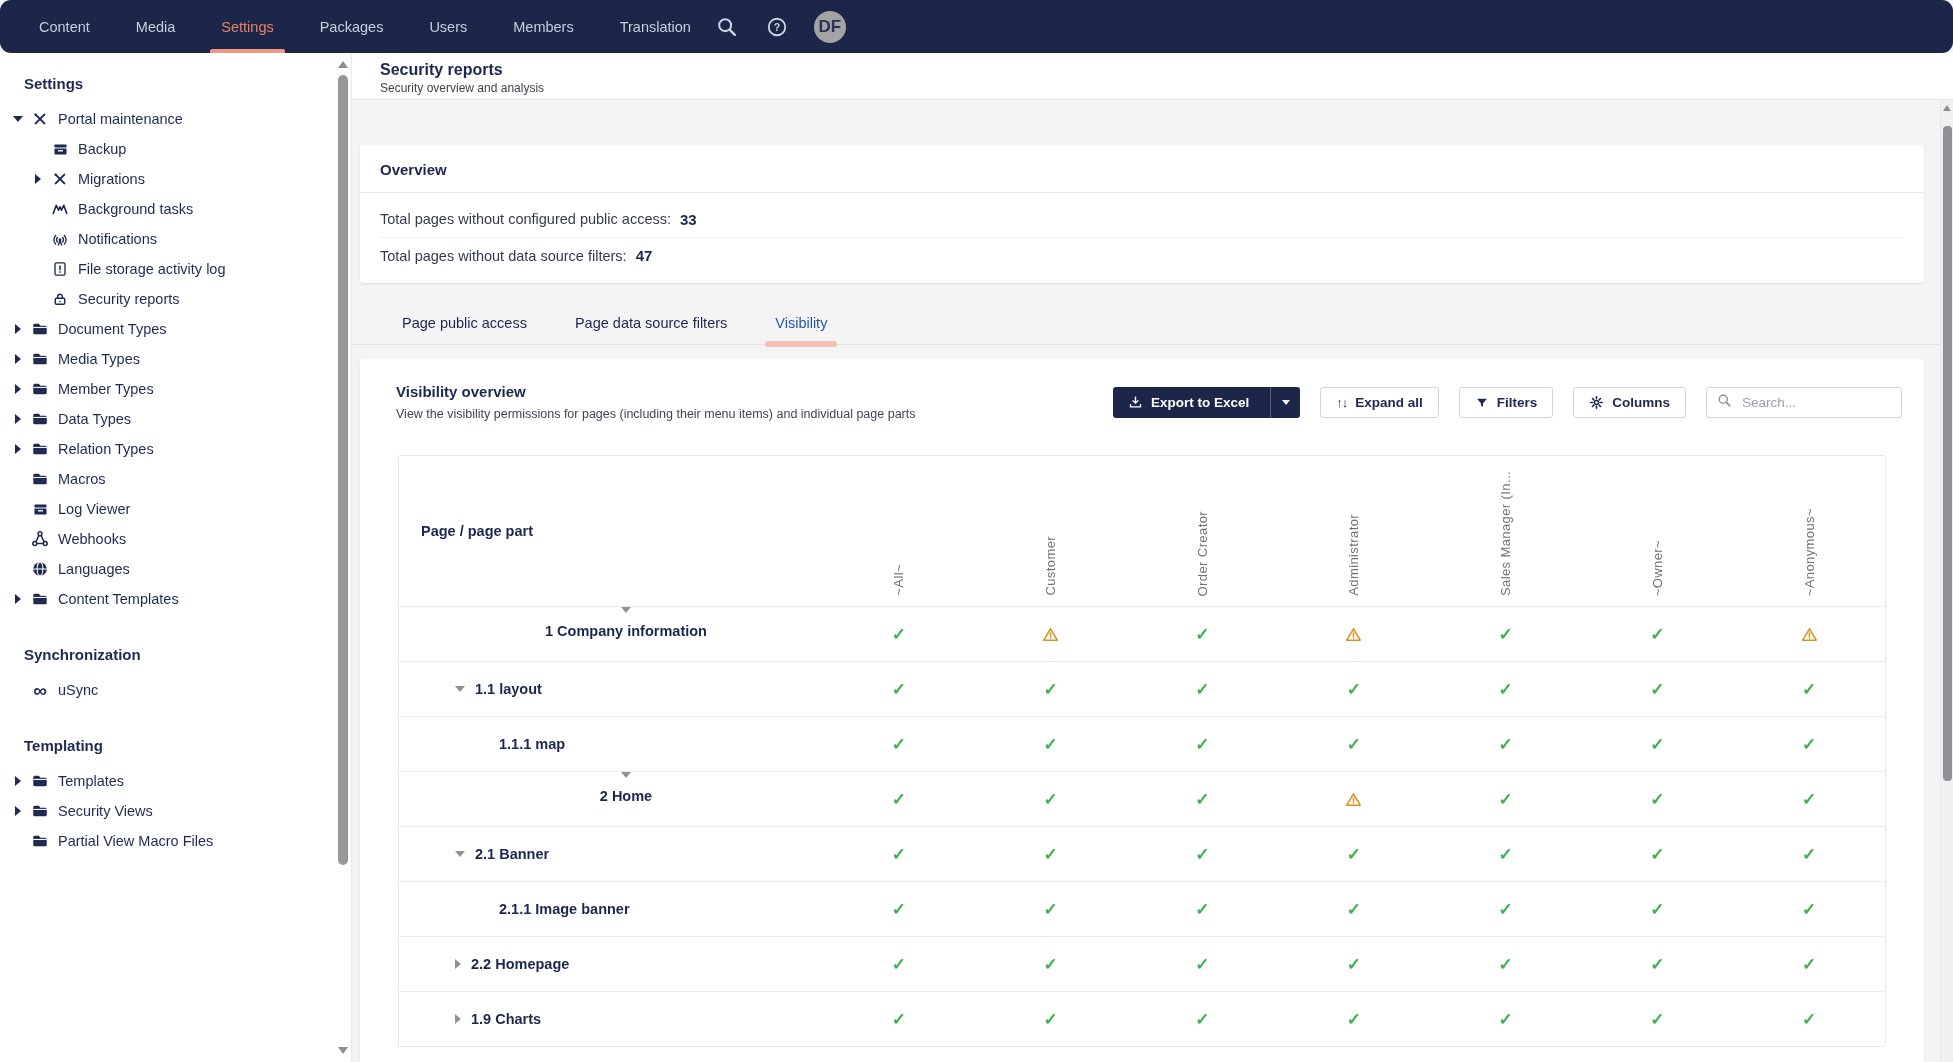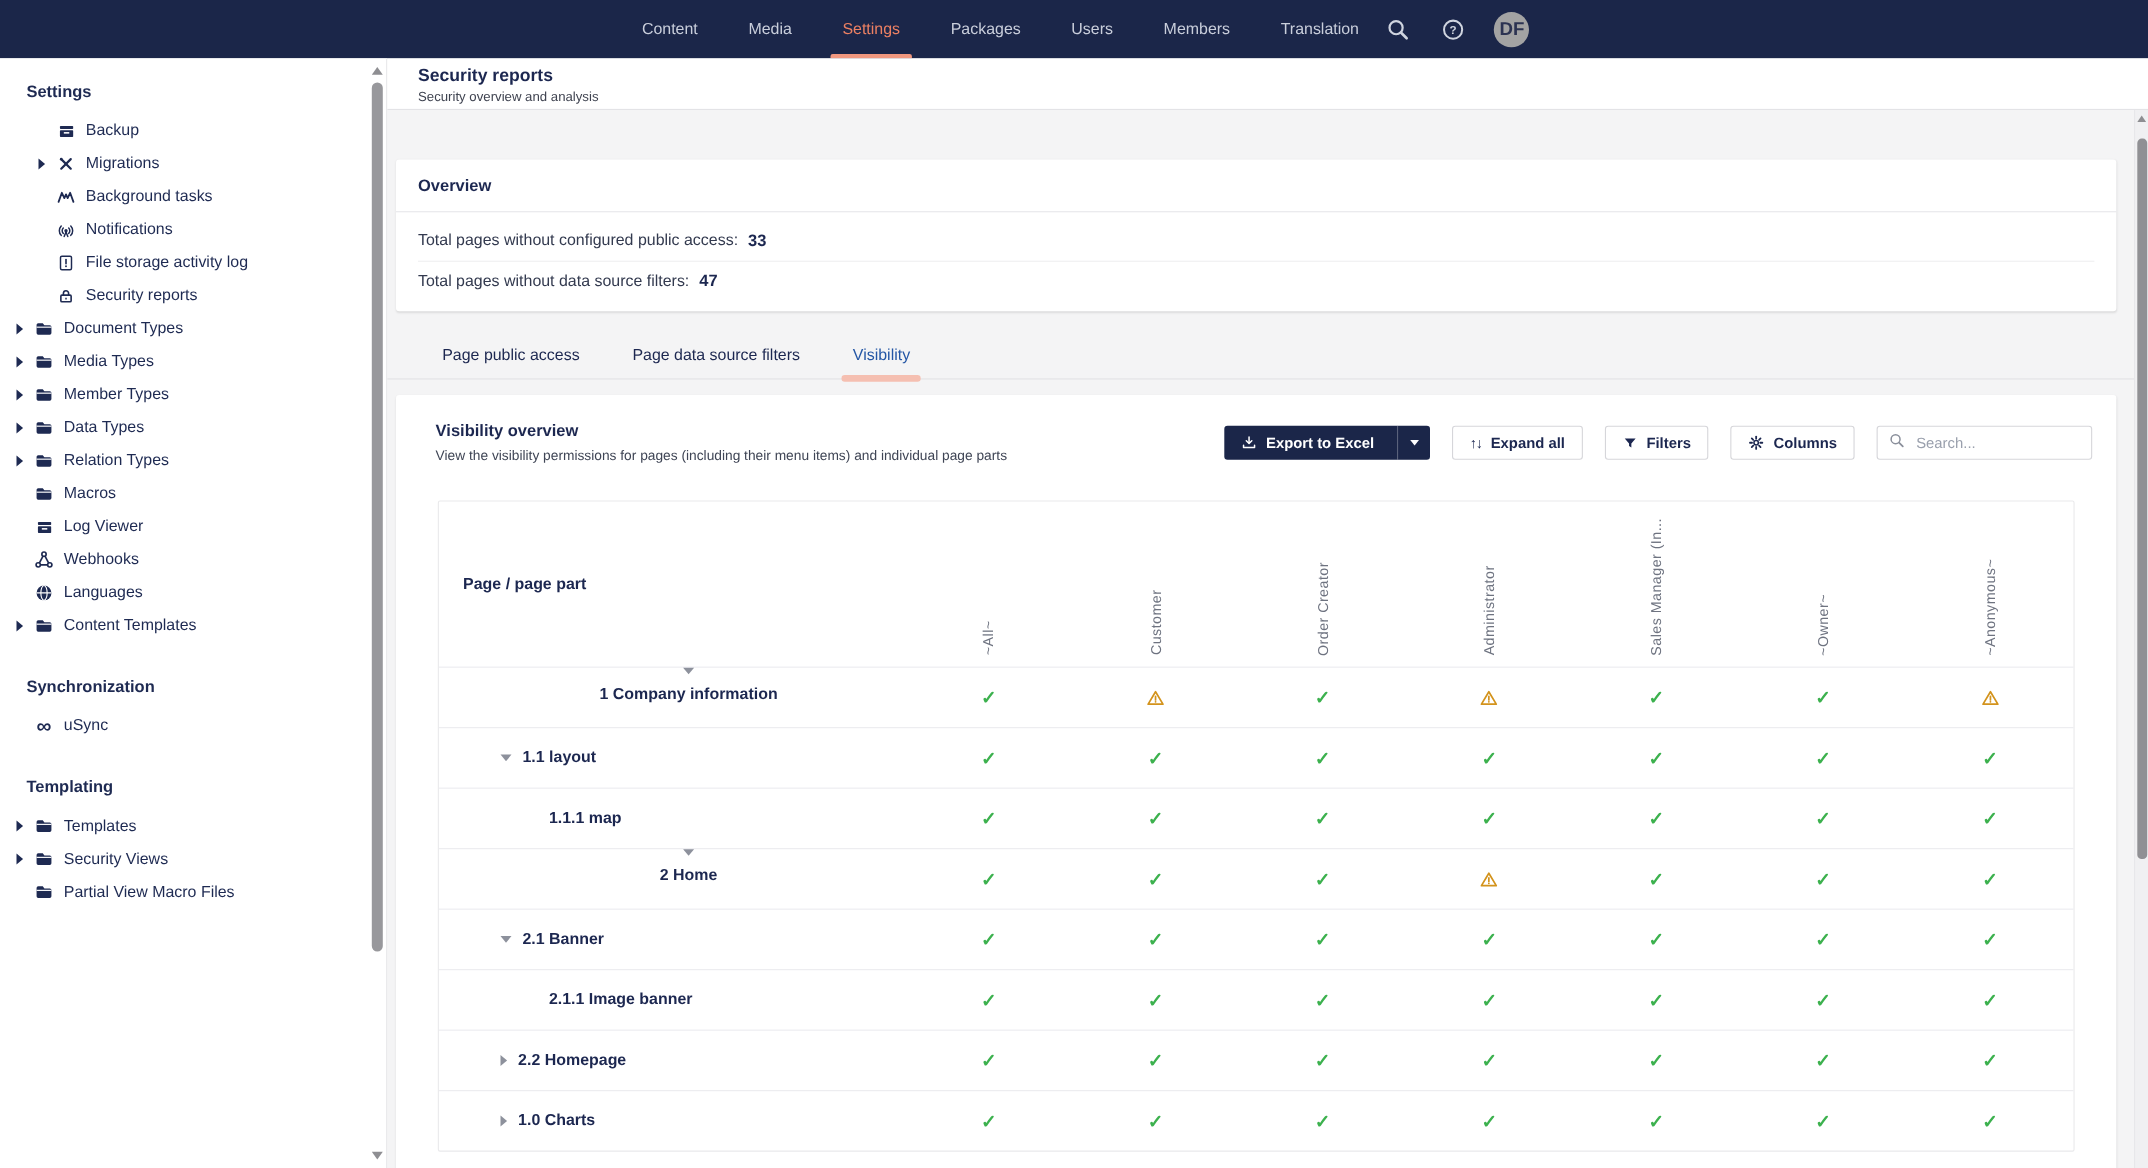--- a/index.html
+++ b/index.html
@@ -5,21 +5,21 @@
   * { box-sizing: border-box; }
   html,body { margin:0; padding:0; }
   body {
     width:1953px; height:1062px; overflow:hidden;
     font-family:"Liberation Sans", sans-serif;
     background:#f4f4f5; color:#1c2750;
   }
   .app { width:100%; height:100%; display:flex; flex-direction:column; }
 
   
-  .topnav { height:53px; background:#1b2649; display:flex; justify-content:center; flex:0 0 auto; padding:0 10px 0 16px; }
+  .topnav { height:53px; background:#1b2649; display:flex; justify-content:flex-start; flex:0 0 auto; padding:0 10px 0 16px;border-radius:11px; }
   .nav-items { display:flex; }
   .nav-item { position:relative; display:flex; align-items:center; padding:0 23px; color:#c9cedb; font-size:14.5px; cursor:pointer; }
   .nav-item.active { color:#ec8063; }
   .nav-item.active::after { content:""; position:absolute; left:12px; right:12px; bottom:0; height:4px; background:#f0977f; border-radius:2px 2px 0 0; }
   .nav-right { display:flex; align-items:center; gap:24px; padding-right:8px; }
   .nav-icon { display:flex; align-items:center; justify-content:center; width:26px; height:26px; cursor:pointer; }
   .avatar { width:32px; height:32px; border-radius:50%; background:#a3a3a3; color:#2c3352; font-weight:bold; font-size:17px; display:flex; align-items:center; justify-content:center; cursor:pointer; }
 
   
   .shell { flex:1; display:flex; min-height:0; }
@@ -142,20 +142,35 @@
       </span>
       <span class="avatar">DF</span>
     </div>
   </header>
 
   <div class="shell">
 
     <aside class="sidebar">
       <div id="sidebar-sections">
           <div class="side-title">Settings</div>
+          <div class="side-item lvl0">
+            <span class="caret">
+              <i class="tri-down"></i>
+            </span>
+            <span class="ico">
+              <svg width="16" height="16" viewBox="0 0 24 24">
+                <g stroke="#1e2a52" stroke-width="3" stroke-linecap="round">
+                  <line x1="5.5" y1="5.5" x2="18.5" y2="18.5"></line>
+                  <line x1="18.5" y1="5.5" x2="5.5" y2="18.5"></line>
+                </g>
+                <circle cx="5.5" cy="5.5" r="1.8" fill="#1e2a52"></circle>
+              </svg>
+            </span>
+            <span class="side-label">Portal maintenance</span>
+          </div>
           <div class="side-item lvl1">
             <span class="caret"></span>
             <span class="ico">
               <svg width="17" height="17" viewBox="0 0 24 24">
                 <rect x="3.5" y="5" width="17" height="4" rx="1" fill="#1e2a52"></rect>
                 <rect x="3.5" y="10.5" width="17" height="8.5" rx="1" fill="#1e2a52"></rect>
                 <rect x="8.5" y="12.8" width="7" height="2" fill="#ffffff"></rect>
               </svg>
             </span>
             <span class="side-label">Backup</span>
@@ -711,21 +726,21 @@
                   <div class="cell">
                     <span class="check-glyph">✓</span>
                   </div>
                   <div class="cell">
                     <span class="check-glyph">✓</span>
                   </div>
                 </div>
                 <div class="t-row">
                   <div class="row-label lvl1">
                     <i class="t-tri-right"></i>
-                    <span>1.0 Charts</span>
+                    <span>1.9 Charts</span>
                   </div>
                   <div class="cell">
                     <span class="check-glyph">✓</span>
                   </div>
                   <div class="cell">
                     <span class="check-glyph">✓</span>
                   </div>
                   <div class="cell">
                     <span class="check-glyph">✓</span>
                   </div>

